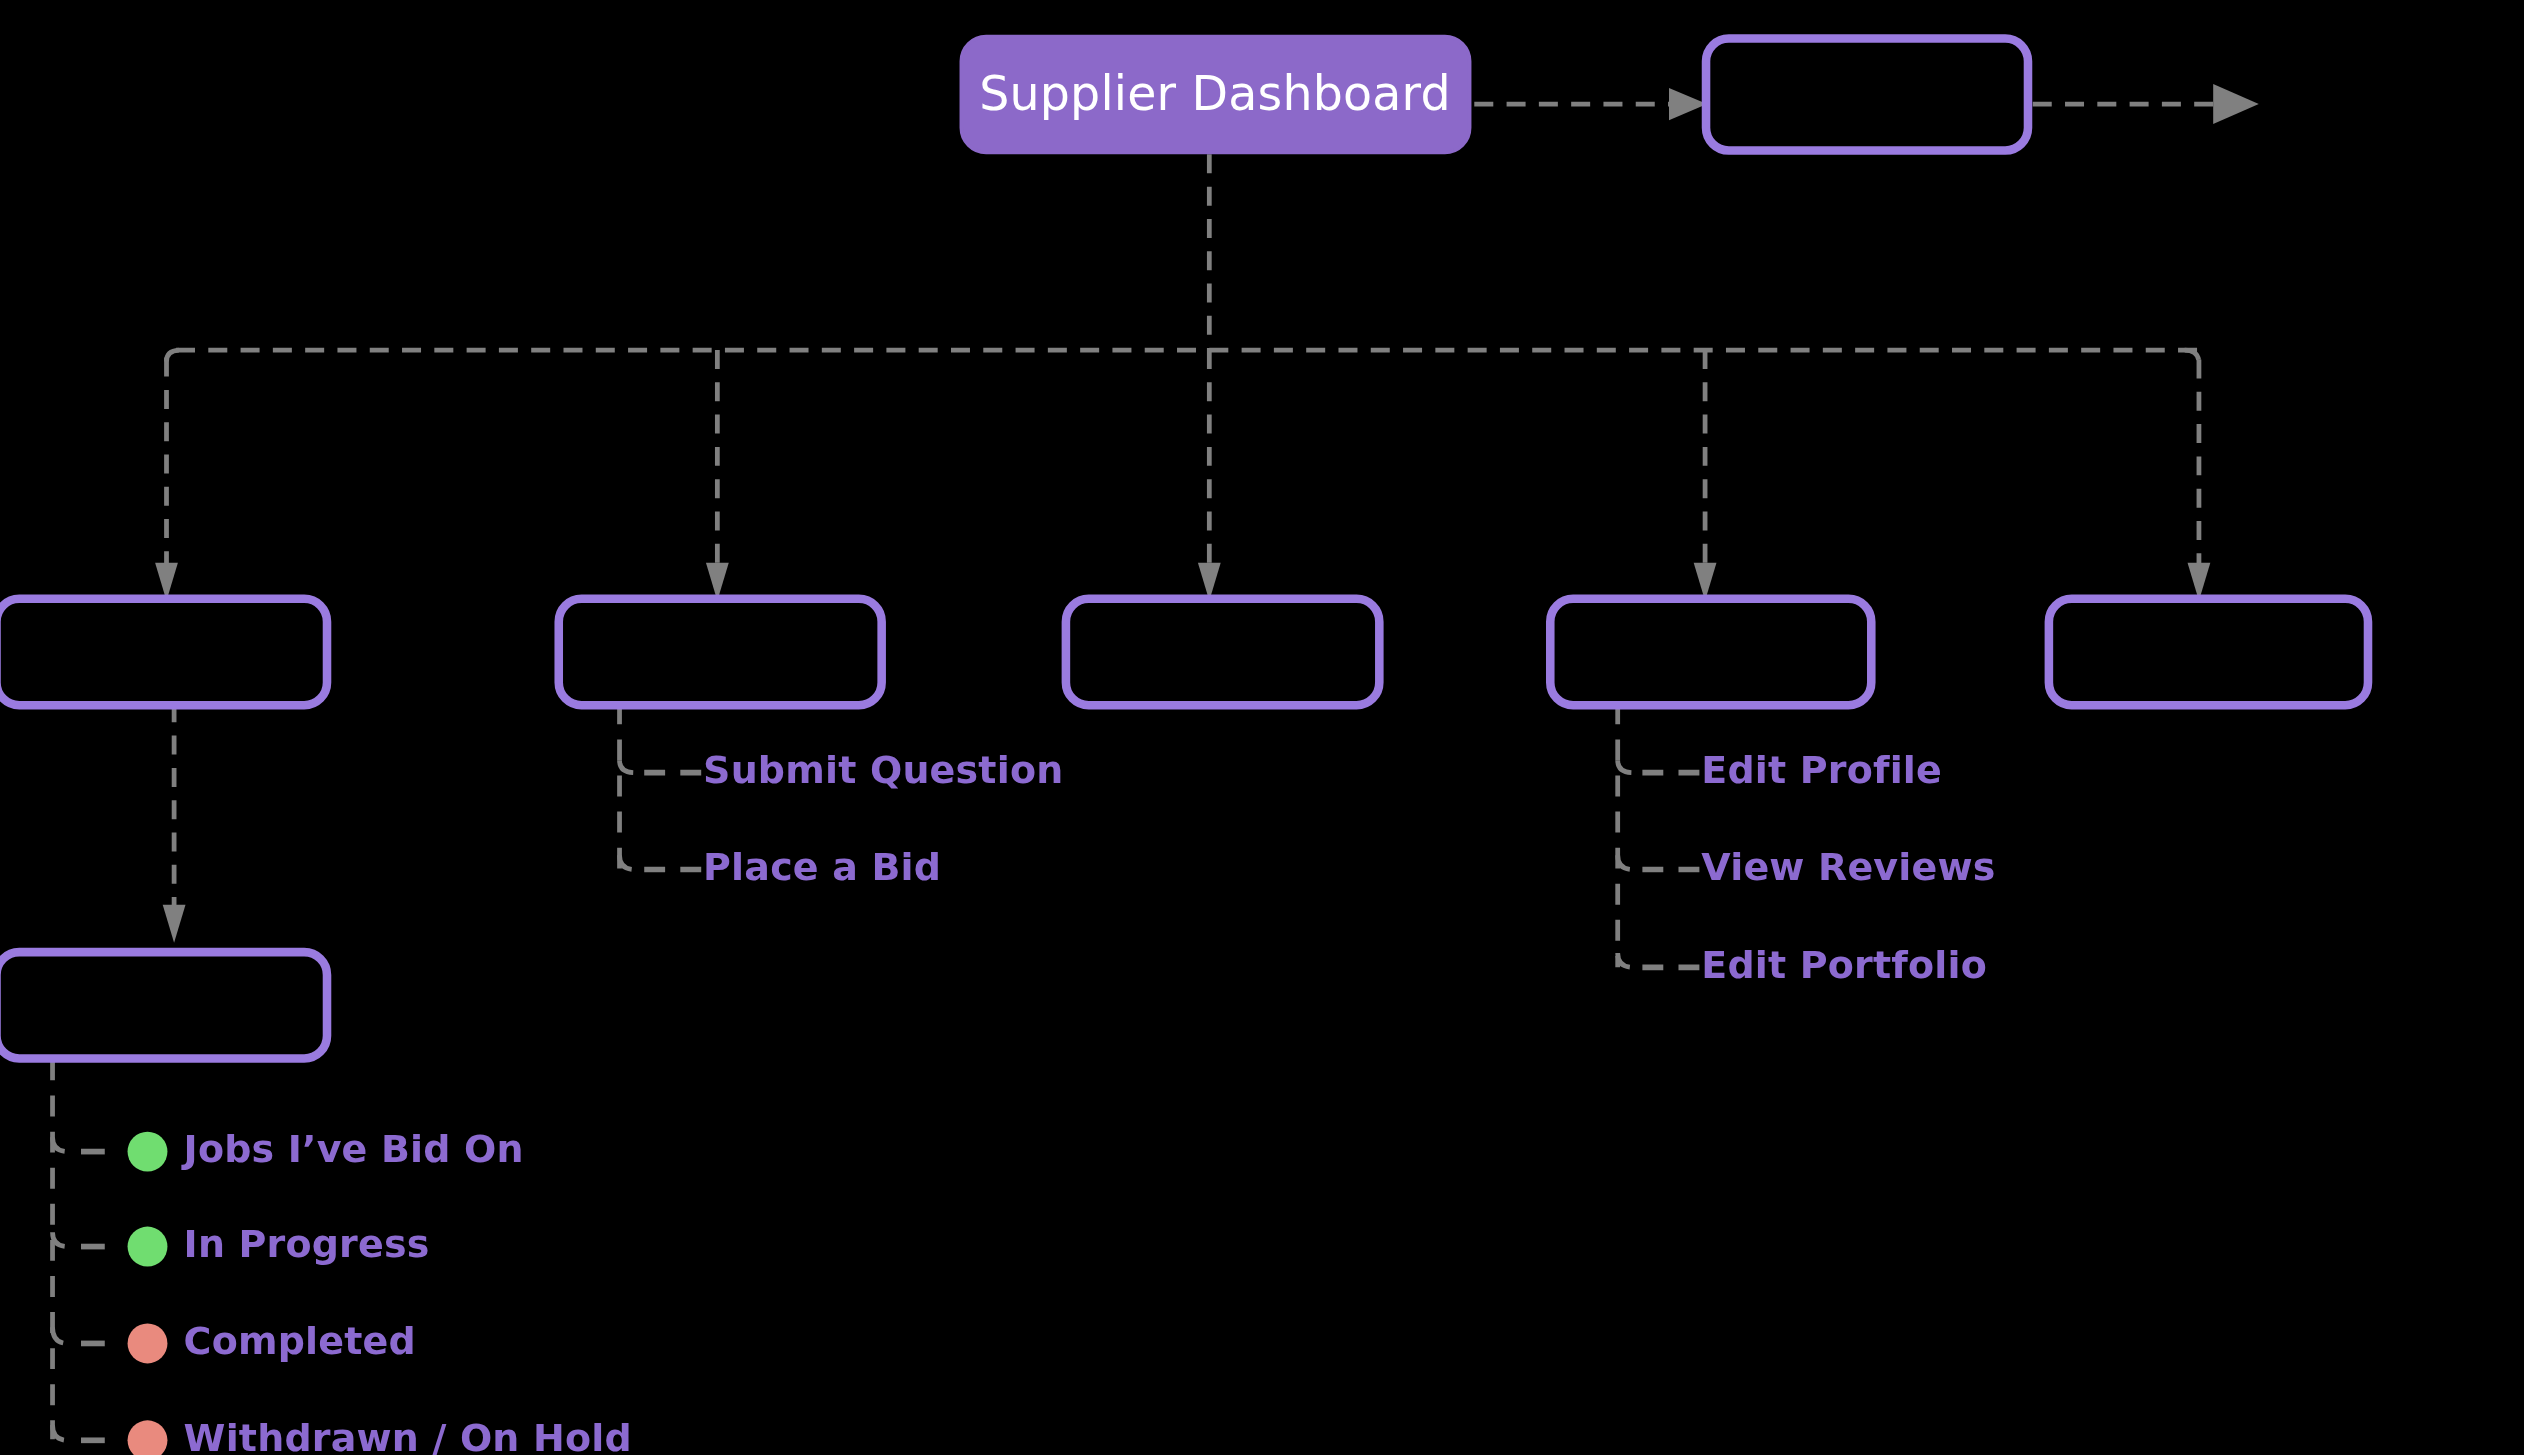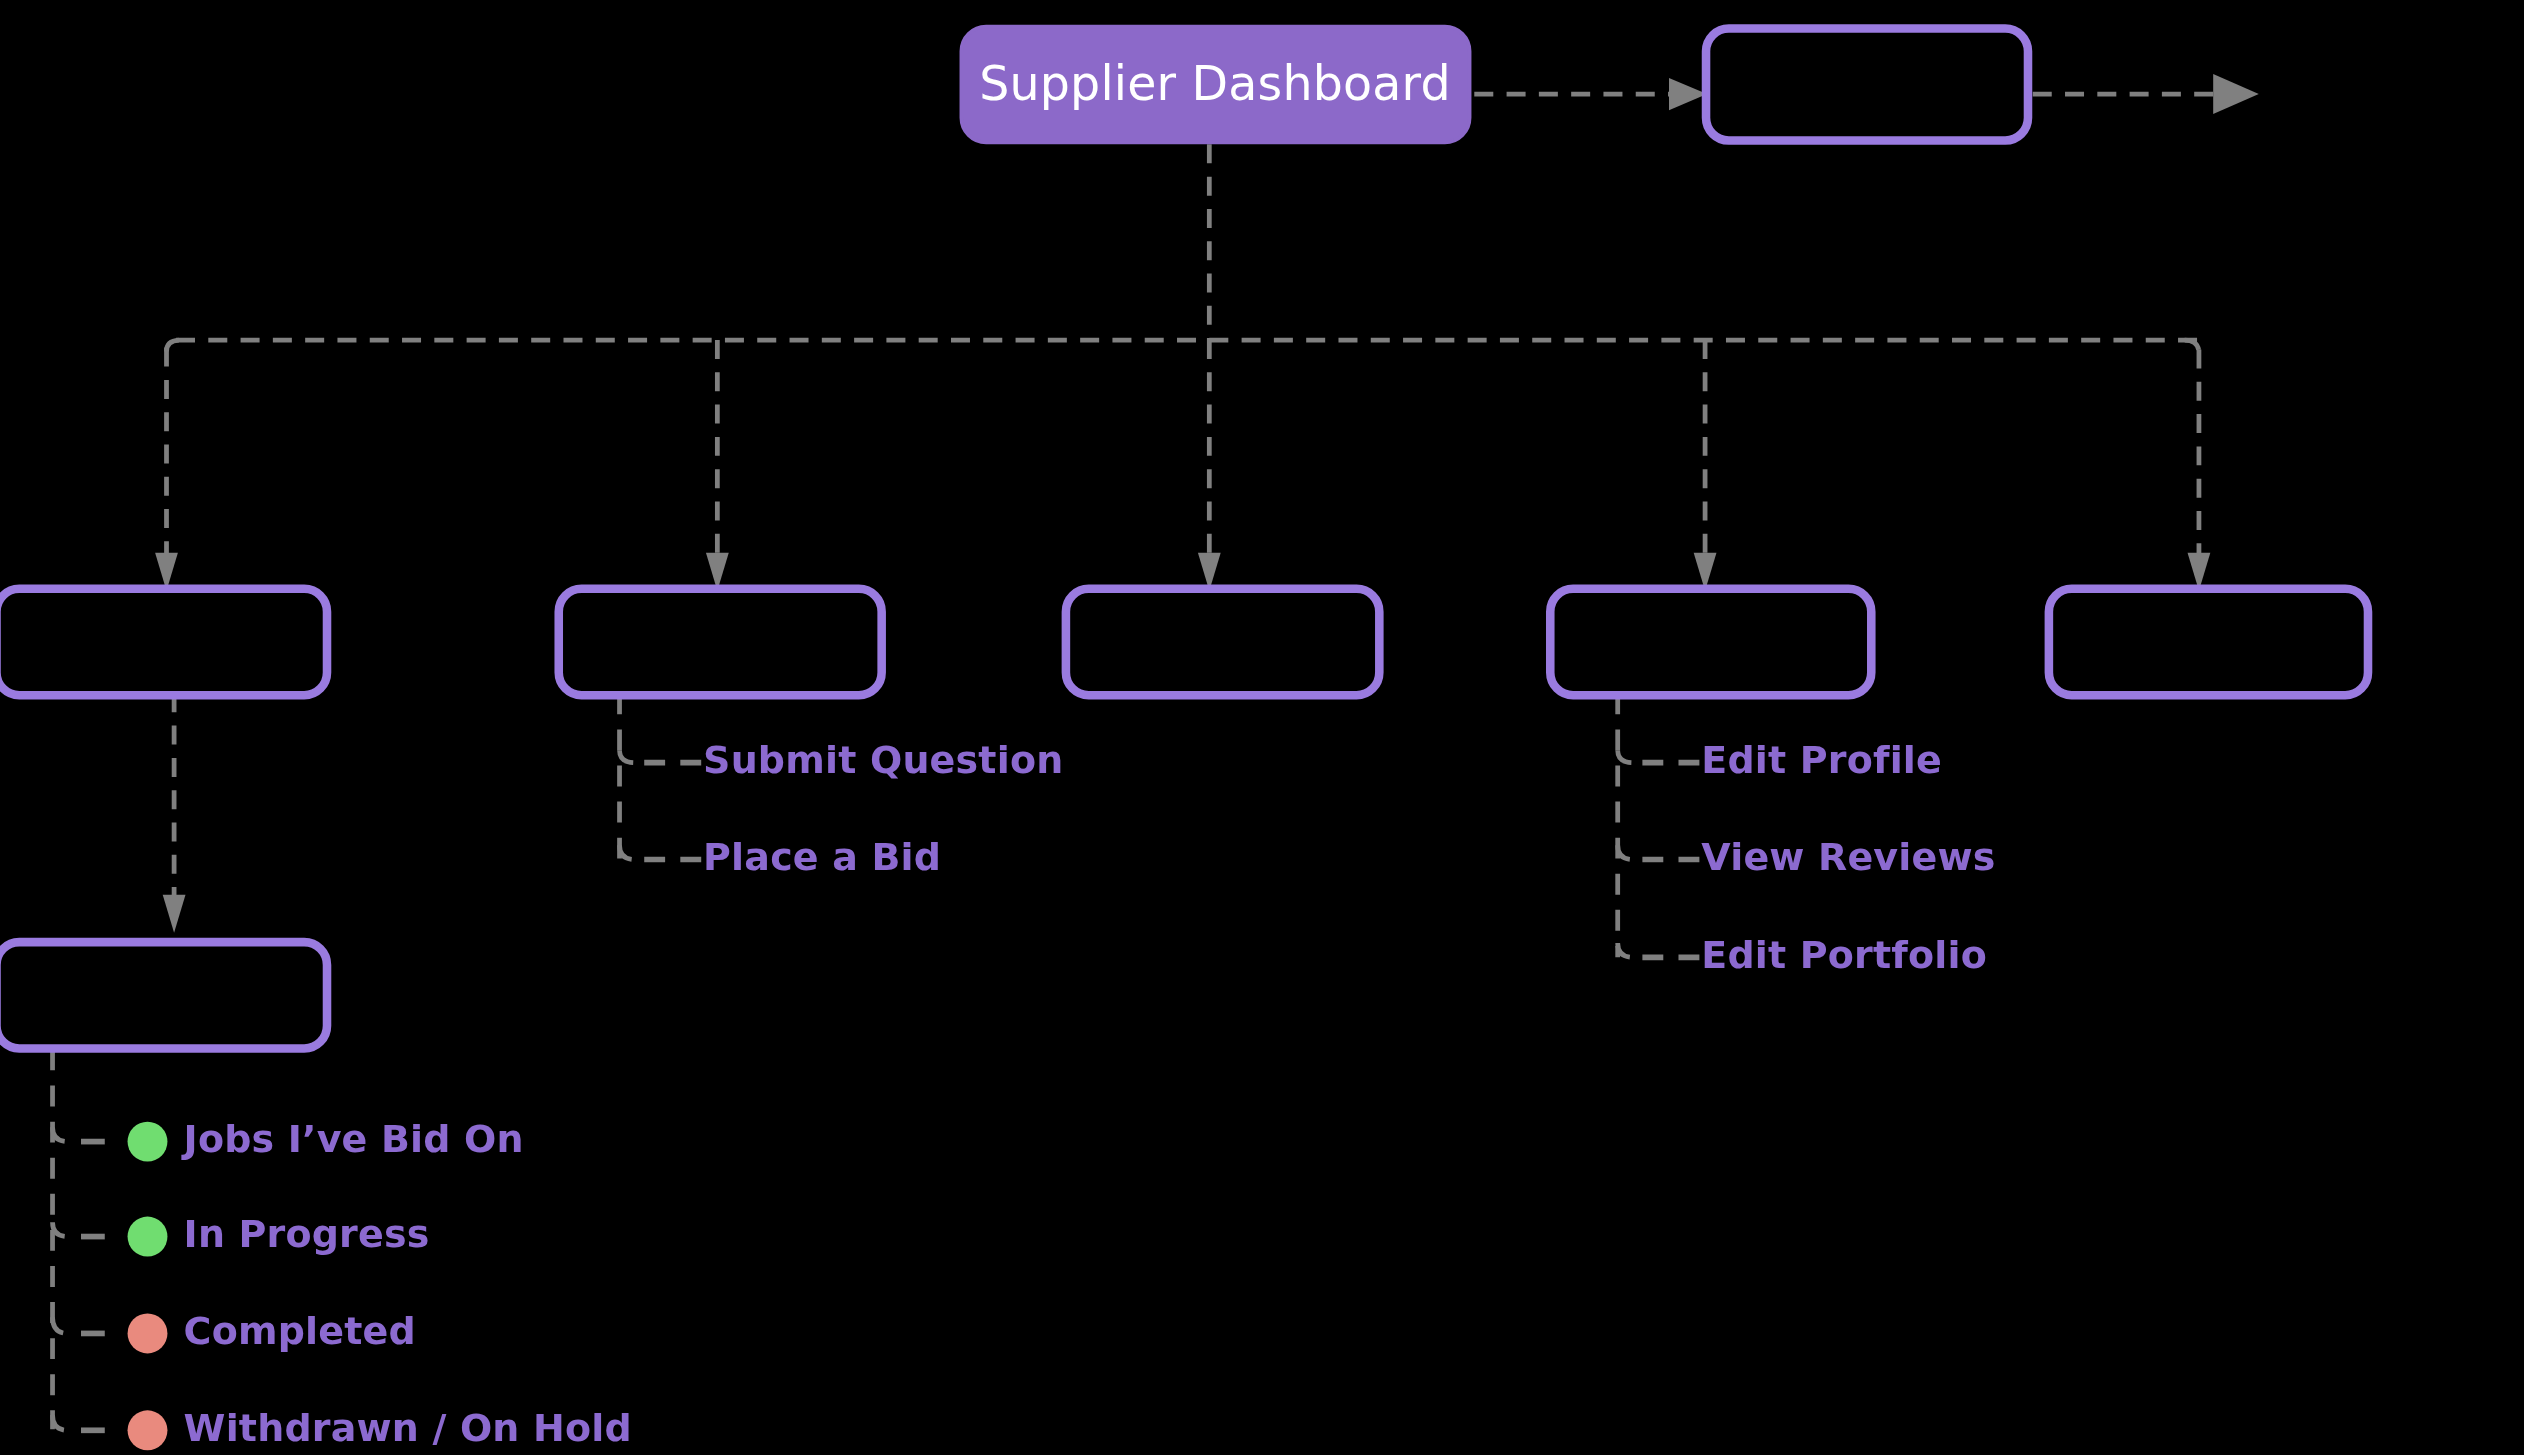--- a/index.html
+++ b/index.html
@@ -1,21 +1,21 @@
 <!DOCTYPE html>
 <html style="font-size:15px"><head>
 <meta charset="utf-8">
 <title>Supplier Dashboard Sitemap</title>
 <style>
   html,body{margin:0;padding:0;background:#000;}
   body{
     font-family:"DejaVu Sans","Liberation Sans",sans-serif;
     width:2525px;height:1455px;position:relative;overflow:hidden;
   }
-  #diagram-root{position:absolute;inset:0;width:2525px;height:1151px;}
+  #diagram-root{position:absolute;inset:0;width:2525px;height:1151px;margin-top:10px;}
   svg.layer{position:absolute;left:0;top:0;width:2525px;height:1455px;overflow:visible;}
   svg.layer.edges{z-index:1;}
   svg.layer.nodes{z-index:2;}
   .node-fill{fill:#8c69c9;stroke:#8c69c9;stroke-width:4;}
   .node-outline{fill:none;stroke:#9a7be0;stroke-width:9;}
   .root-label{
     fill:#ffffff;font-family:"DejaVu Sans","Liberation Sans",sans-serif;
     font-size:50px;font-weight:400;letter-spacing:0.2px;
     dominant-baseline:middle;text-anchor:middle;
   }

